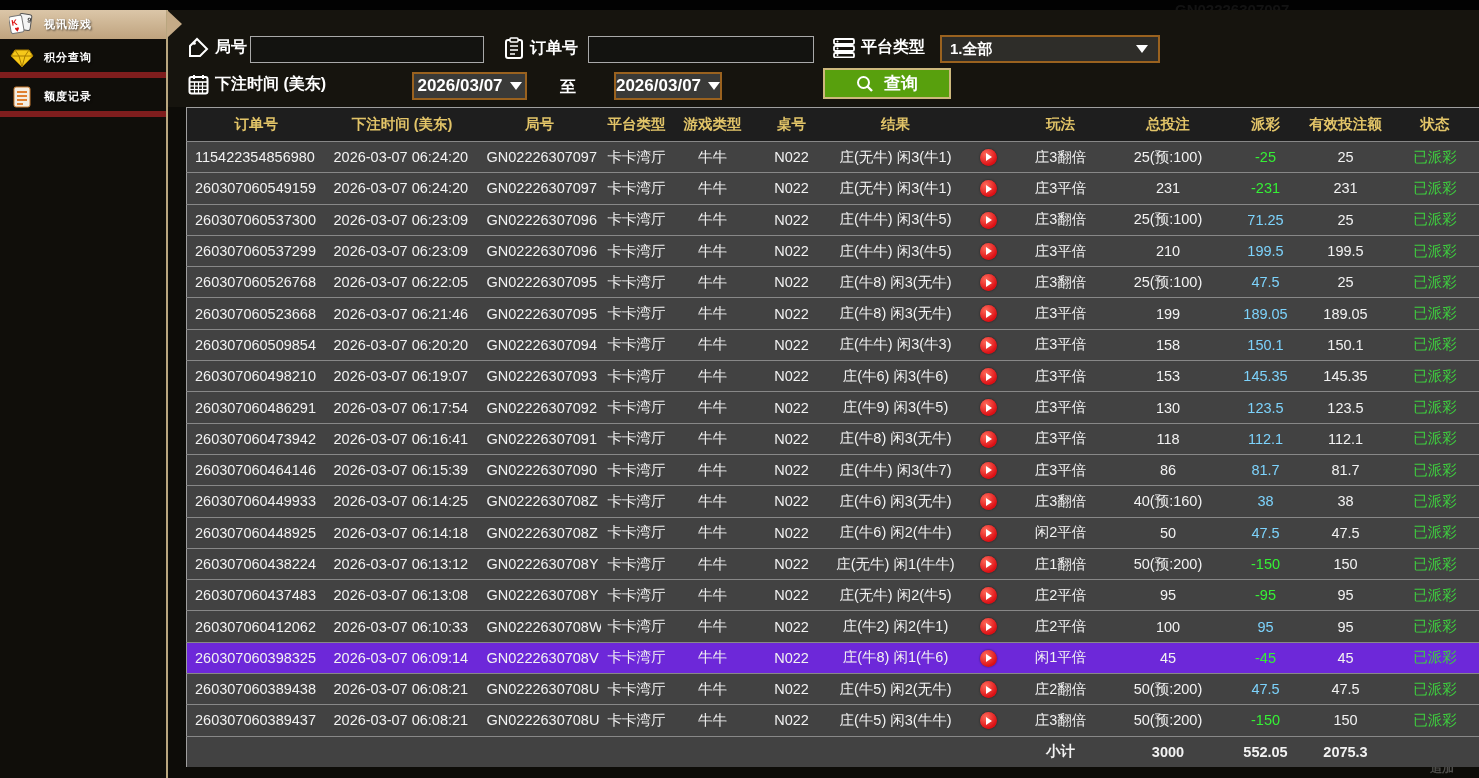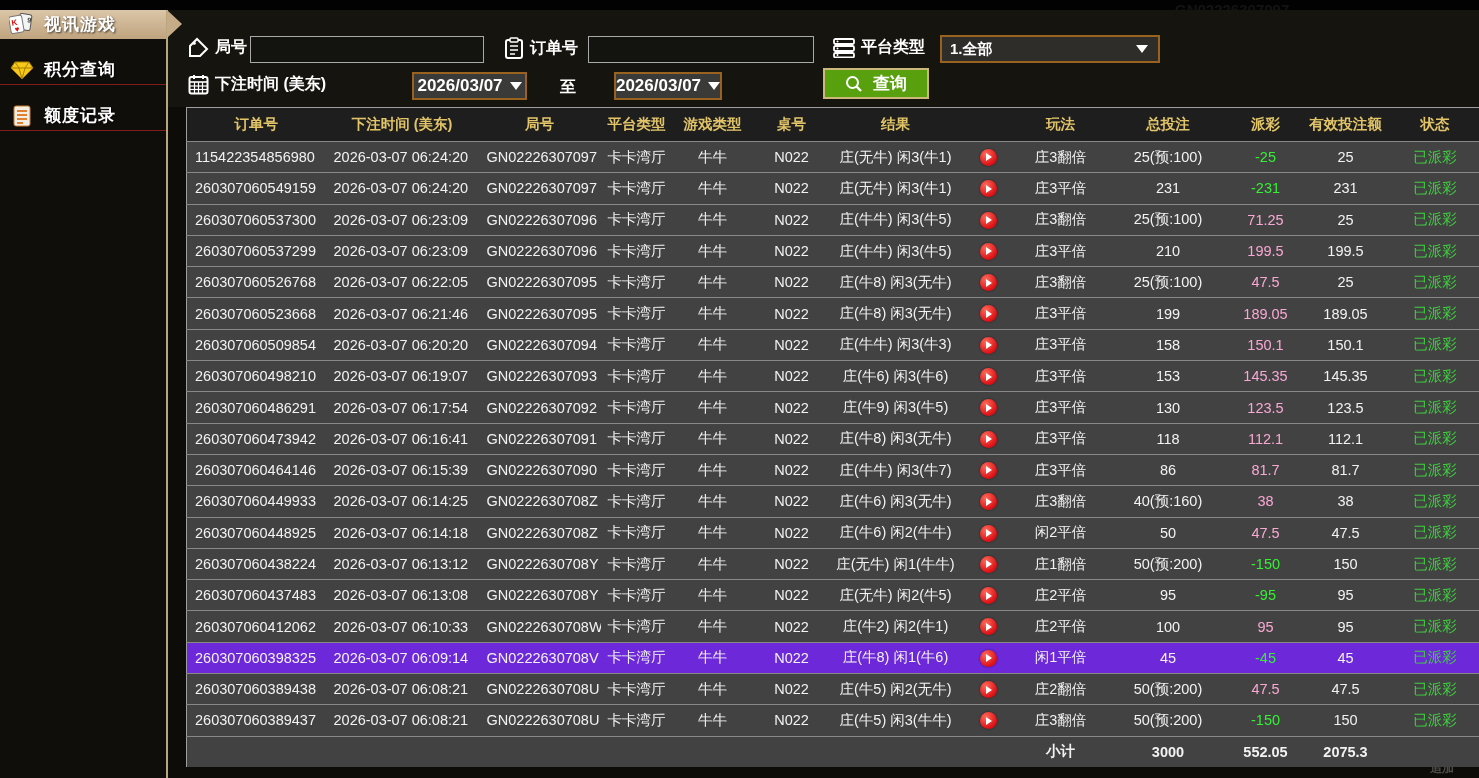--- a/index.html
+++ b/index.html
@@ -3,24 +3,24 @@
 <meta charset="utf-8">
 <style>
   html,body{margin:0;padding:0;background:#000;}
   body{width:1479px;height:778px;overflow:hidden;font-family:"Liberation Sans","DejaVu Sans",sans-serif;}
   .screen{position:relative;width:1479px;height:778px;background:#0d0c08;overflow:hidden;}
   .top-strip{position:absolute;left:0;top:0;width:100%;height:10px;background:#020202;}
 
   
   .sidebar{position:absolute;left:0;top:10px;bottom:0;width:166px;background:#100e0a;border-right:2px solid #b9a67f;z-index:3;}
   .nav-item{position:relative;height:29px;display:flex;align-items:center;gap:9px;padding-left:9px;cursor:pointer;}
-  .nav-item .nav-label{color:#ffffff;font-size:17px;font-weight:bold;letter-spacing:1px;text-shadow:1px 1px 2px rgba(0,0,0,.65);white-space:nowrap;}
+  .nav-item .nav-label{color:#ffffff;font-size:11px;font-weight:bold;letter-spacing:1px;text-shadow:1px 1px 2px rgba(0,0,0,.65);white-space:nowrap;}
   .nav-item.active{background:linear-gradient(#dbc6a8,#bfa37e);margin-bottom:3px;}
   .nav-item.active::after{content:"";position:absolute;right:-16px;top:0;border-top:14.5px solid transparent;border-bottom:14.5px solid transparent;border-left:15px solid #c5ab87;z-index:4;}
-  .nav-item.plain{border-bottom:1px solid #7f1d1d;margin-top:16px;}
+  .nav-item.plain{border-bottom:6px solid #7f1d1d;margin-top:4px;}
   .nav-icon{width:26px;height:24px;display:inline-flex;align-items:center;justify-content:center;flex:0 0 26px;}
 
   
   .main{position:absolute;left:168px;top:0;width:1311px;height:778px;}
   .filters{position:absolute;left:0;top:10px;width:100%;height:97px;background:#16140e;}
   .f-icon{display:inline-flex;align-items:center;justify-content:center;margin-right:6px;}
   .f-label{color:#ffffff;font-weight:bold;font-size:16px;white-space:nowrap;}
   .f-group{position:absolute;display:flex;align-items:center;}
   .text-input{background:#131310;border:1px solid #a9a9a9;color:#e8e8e8;font-size:14px;padding:0 6px;height:25px;outline:none;}
   .select-box{position:relative;background:#2e2d29;border:2px solid #9a621f;color:#ffffff;font-weight:bold;display:flex;align-items:center;cursor:pointer;}
@@ -33,21 +33,21 @@
   
   .ghost{position:absolute;color:rgba(255,255,255,0.07);font-weight:bold;white-space:nowrap;}
 
   
   .records{position:absolute;left:18px;top:107px;width:1293px;border-collapse:collapse;table-layout:fixed;border-left:1px solid #9f9f9f;border-top:1px solid #9f9f9f;}
   .records th{background:#1e1e1e;color:#e2c468;font-size:14.5px;font-weight:bold;height:31px;white-space:nowrap;overflow:hidden;}
   .records td{background:#424242;color:#f2f2f2;font-size:14.5px;height:28.3px;text-align:center;white-space:nowrap;overflow:hidden;border-top:1px solid #888888;}
   .records td.al{text-align:left;padding-left:8px;}
   .records tr.hl td{background:#6d28d9;}
   td.neg{color:#35f035;}
-  td.pos{color:#f9a8d4;}
+  td.pos{color:#7dd3fc;}
   td.status{color:#3ed03e;}
   tfoot td{background:#3c3c3c;color:#e8e400;font-weight:bold;font-size:15px;height:26.5px;}
   .play-btn{display:inline-flex;align-items:center;justify-content:center;width:17px;height:17px;border-radius:50%;background:radial-gradient(circle at 35% 30%,#ff6a5a,#dc0f14 70%);vertical-align:middle;cursor:pointer;box-shadow:0 0 2px rgba(0,0,0,.6);}
   .play-btn::after{content:"";margin-left:2px;border-left:6px solid #fff;border-top:4px solid transparent;border-bottom:4px solid transparent;}
 </style>
 </head>
 <body>
 
 <div class="screen">
   <div class="top-strip"></div>
@@ -159,21 +159,21 @@
       </div>
       <div class="select-box date-box" style="position:absolute;left:244px;top:62px;width:111px;">
         <span>2026/03/07</span>
         <span class="caret"></span>
       </div>
       <span class="f-label" style="position:absolute;left:392px;top:67px;">至</span>
       <div class="select-box date-box" style="position:absolute;left:446px;top:62px;width:104px;">
         <span>2026/03/07</span>
         <span class="caret"></span>
       </div>
-      <button class="search-btn" style="left:655px;top:58px;width:106px;height:31px;">
+      <button class="search-btn" style="left:655px;top:58px;width:128px;height:31px;">
         <span class="f-icon">
           <svg width="18" height="18" viewBox="0 0 18 18">
               <circle cx="7.5" cy="7.5" r="5.5" fill="none" stroke="#fff" stroke-width="2"></circle>
               <line x1="11.5" y1="11.5" x2="16" y2="16" stroke="#fff" stroke-width="2.4"></line>
             </svg>
         </span>
         <span>查询</span>
       </button>
     </div>
 

